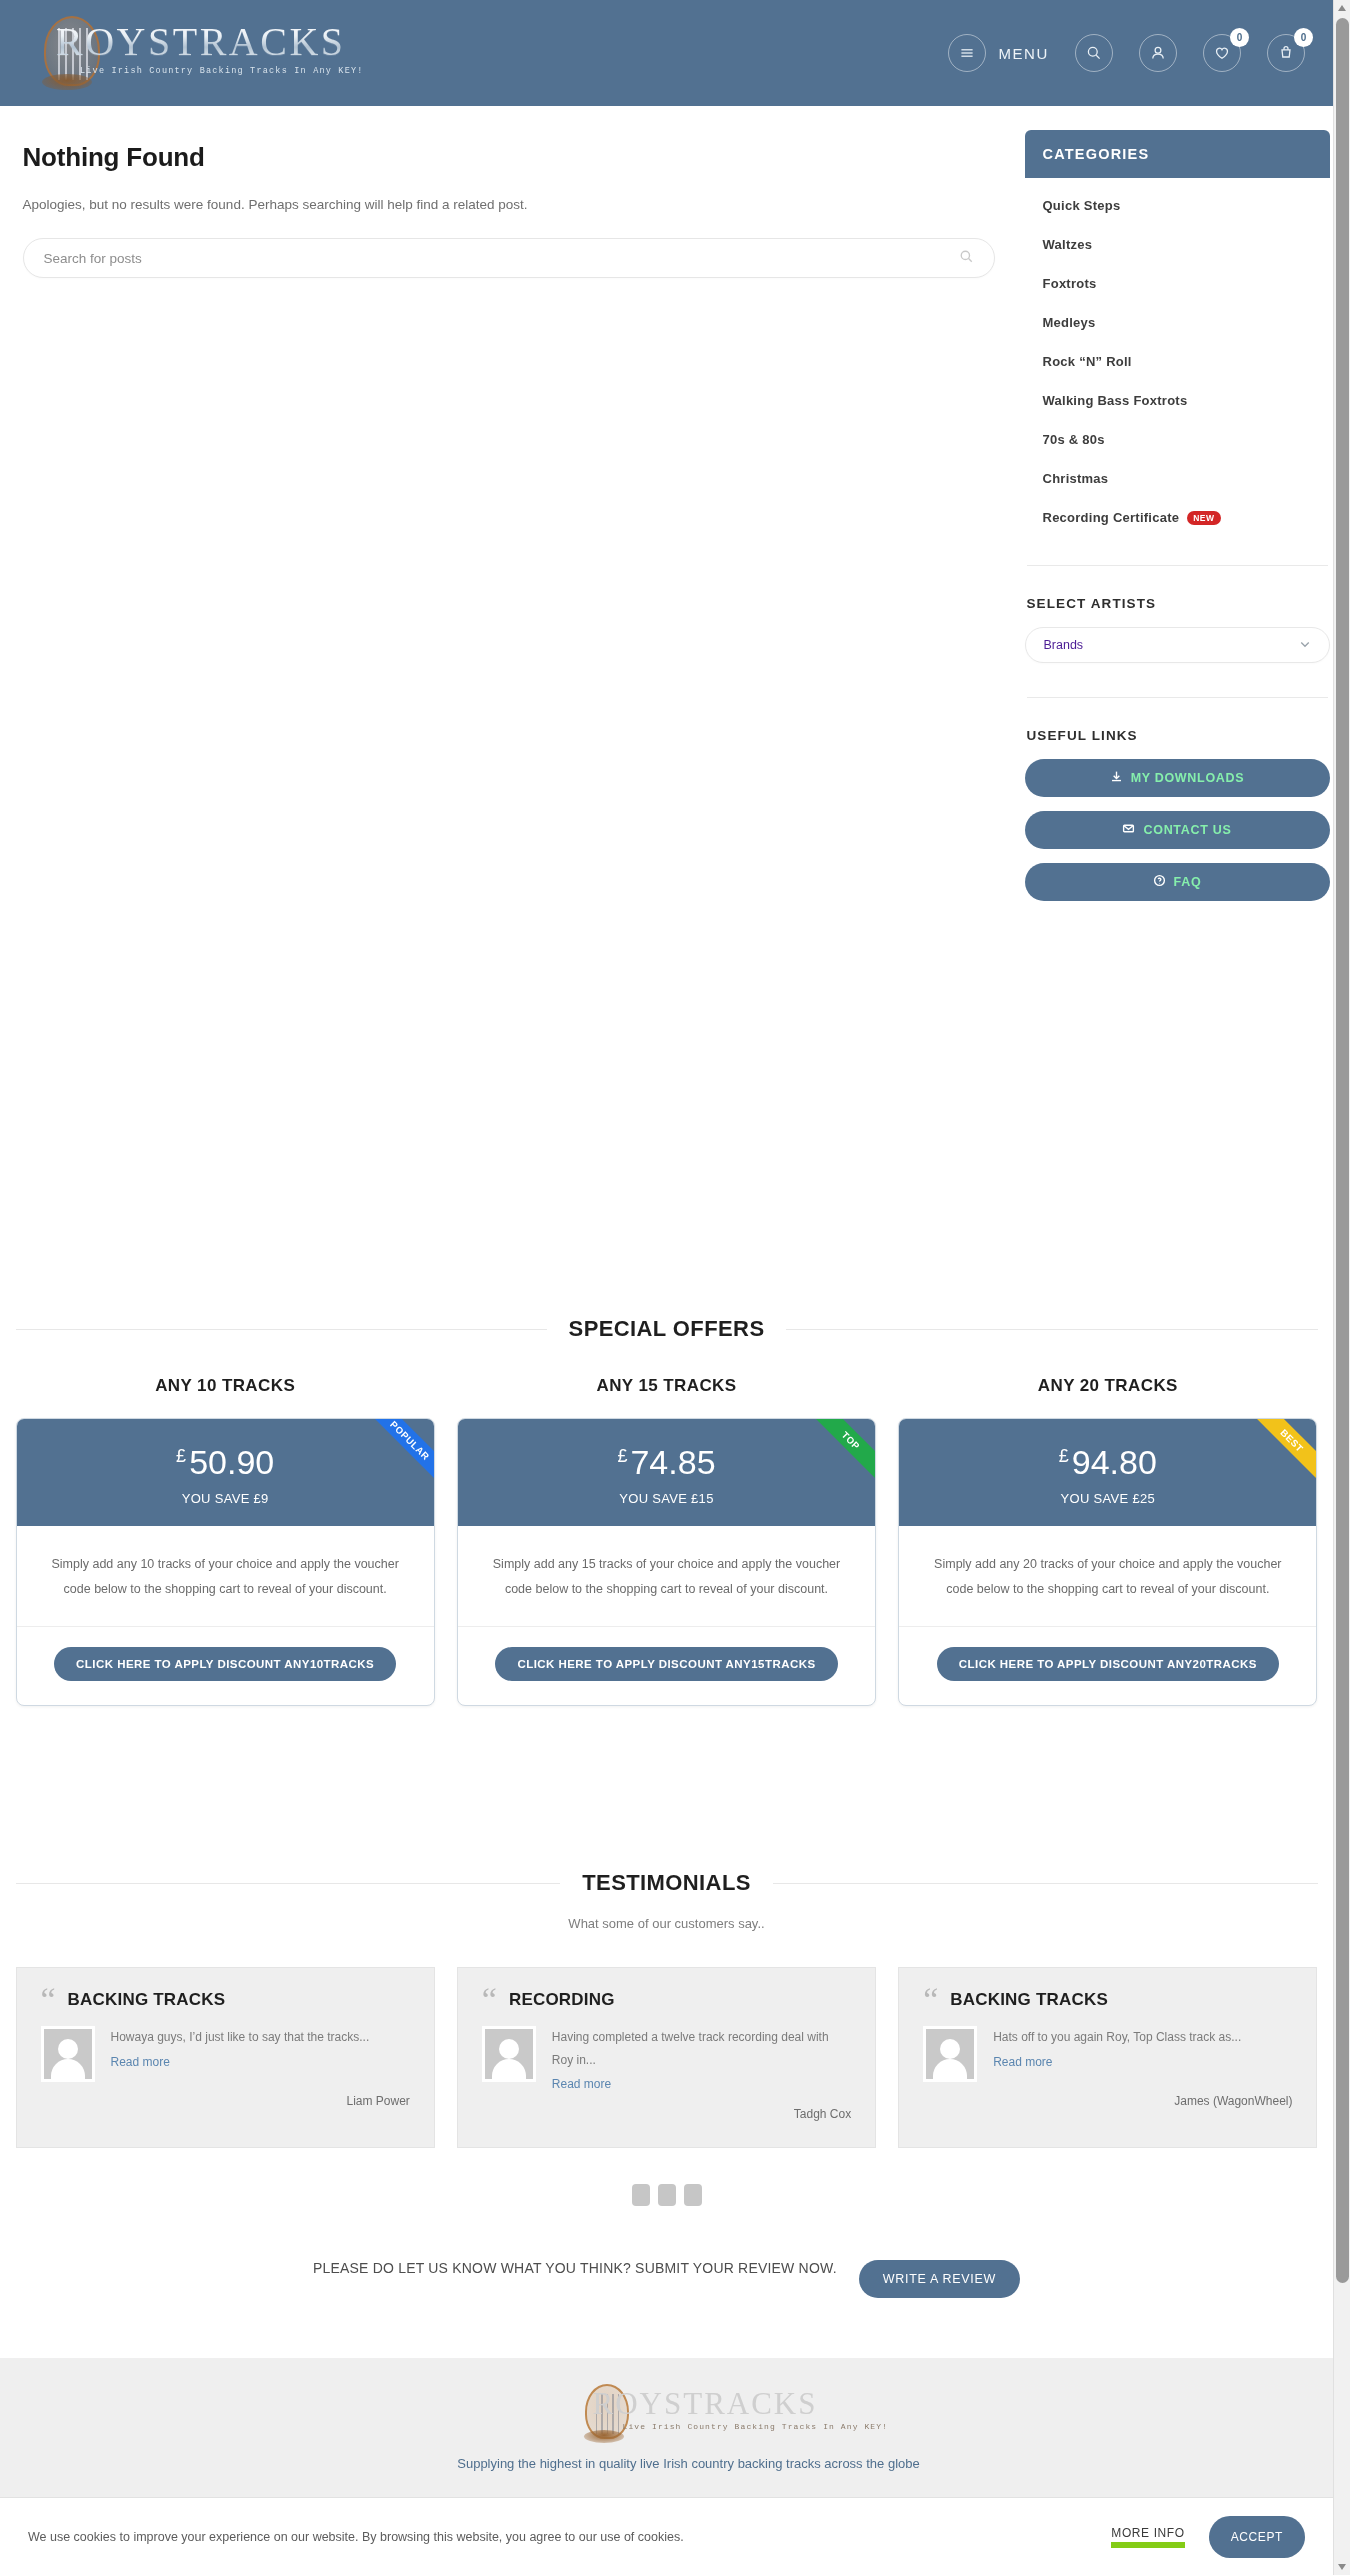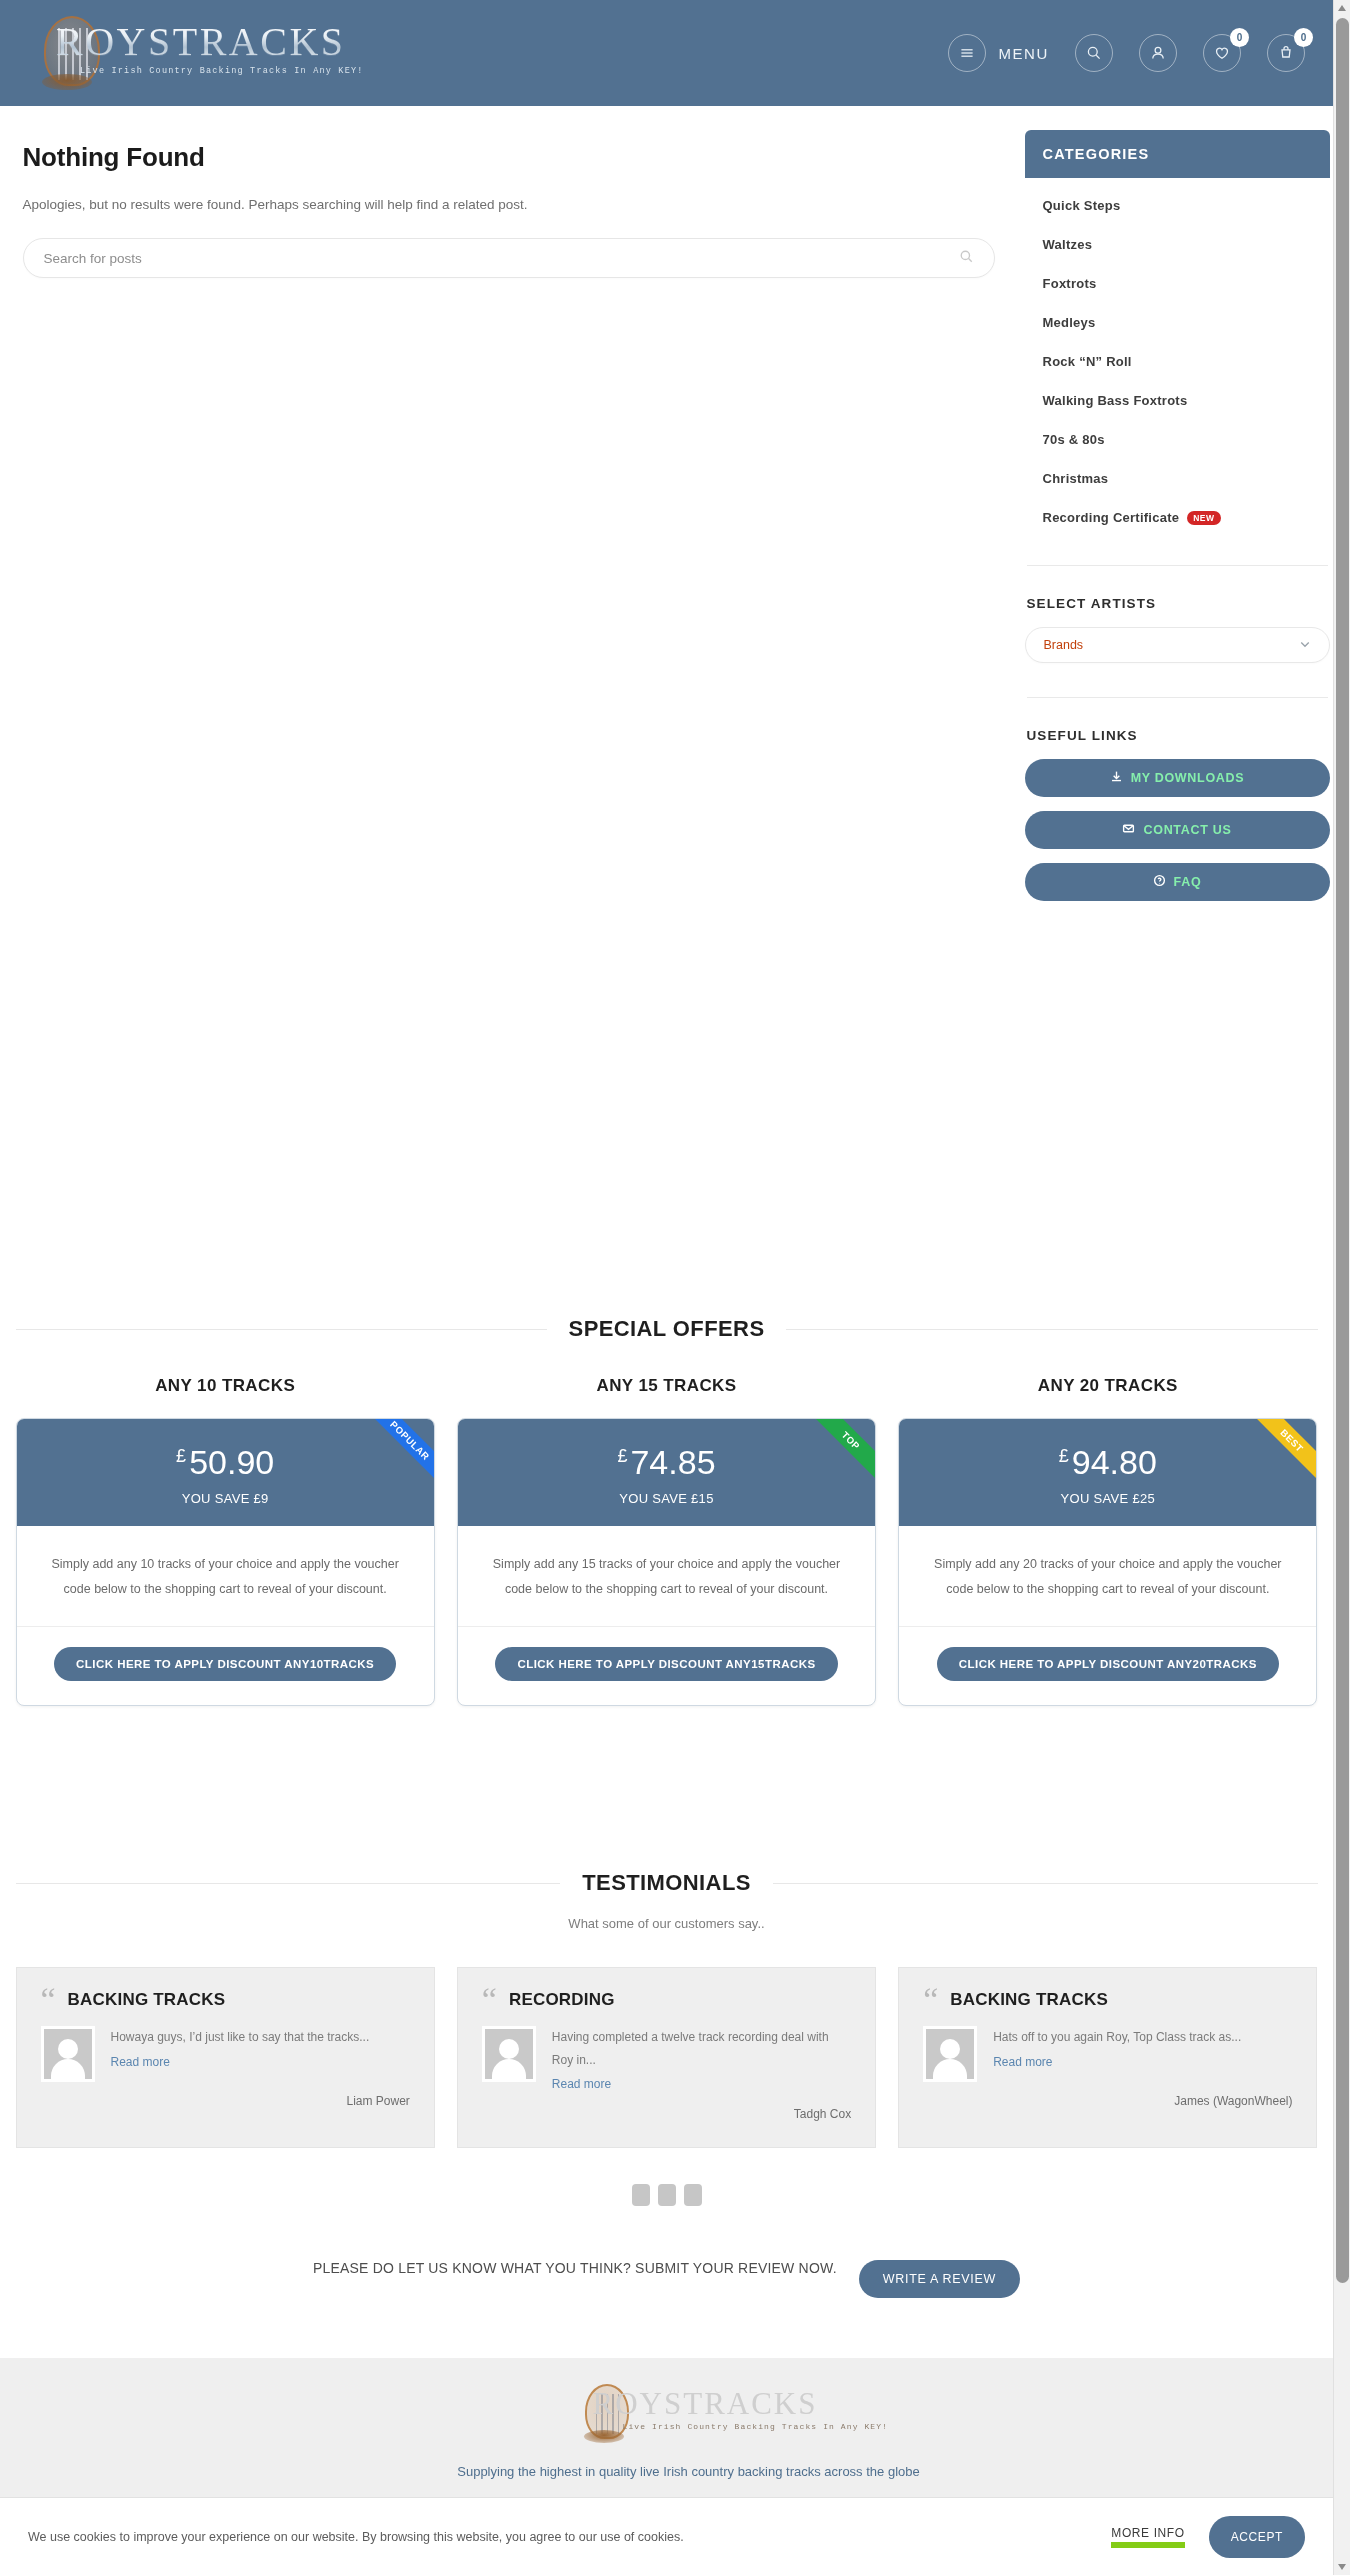--- a/index.html
+++ b/index.html
@@ -130,21 +130,21 @@
     padding: 2px 6px; border-radius: 9px; letter-spacing: .5px;
   }
   .side-div { height: 1px; background: #e9e9e9; margin: 10px 2px 0; }
   .side-heading {
     font-size: 13.5px; font-weight: 700; letter-spacing: 1.1px; color: #2e2e2e;
     padding: 30px 2px 16px;
   }
   .select-box {
     height: 36px; border: 1px solid #e8e8e8; border-radius: 20px; background: #fff;
     display: flex; align-items: center; justify-content: space-between;
-    padding: 0 18px; font-size: 12.5px; color: #c2410c; cursor: pointer;
+    padding: 0 18px; font-size: 12.5px; color: #4c1d95; cursor: pointer;
     box-shadow: 0 1px 2px rgba(0,0,0,.02);
   }
   .select-box svg { width: 12px; height: 12px; stroke: #9aa3ab; fill: none; stroke-width: 1.8; }
   .link-btn {
     background: #527191; color: #86efac; border-radius: 22px; height: 38px;
     display: flex; align-items: center; justify-content: center; gap: 8px;
     font-size: 12.5px; font-weight: 700; letter-spacing: .7px;
     margin-bottom: 14px; cursor: pointer; border: none; width: 100%;
     font-family: "Liberation Sans", sans-serif;
   }
@@ -263,21 +263,21 @@
     border-radius:50%;
   }
   .f-title {
     position: absolute; left: 86px; top: 4px; font-size: 31px; letter-spacing: 2px;
     font-family: "Liberation Serif", serif; color: #cfcfcf;
   }
   .f-tag {
     position: absolute; left: 116px; top: 40px; font-size: 8px; letter-spacing: 1.1px;
     color: #8a7a6a; font-family: "Liberation Mono", monospace; white-space: nowrap;
   }
-  .f-strap { font-size: 13px; color: #4f6f8e; margin-top: 16px; padding-left: 44px; }
+  .f-strap { font-size: 13px; color: #4f6f8e; margin-top: 8px; padding-left: 44px; }
 
   
   .cookie-bar {
     position: absolute; bottom: 0; left: 0; width: 1333px; height: 78px;
     background: #ffffff; border-top: 1px solid #e2e2e2;
     display: flex; align-items: center; padding: 0 28px; z-index: 150;
   }
   .cookie-text { font-size: 12.5px; color: #5c5c5c; flex: 1; }
   .cookie-more {
     font-size: 12px; color: #3a3a3a; letter-spacing: .6px; border-bottom: 6px solid #84cc16;

